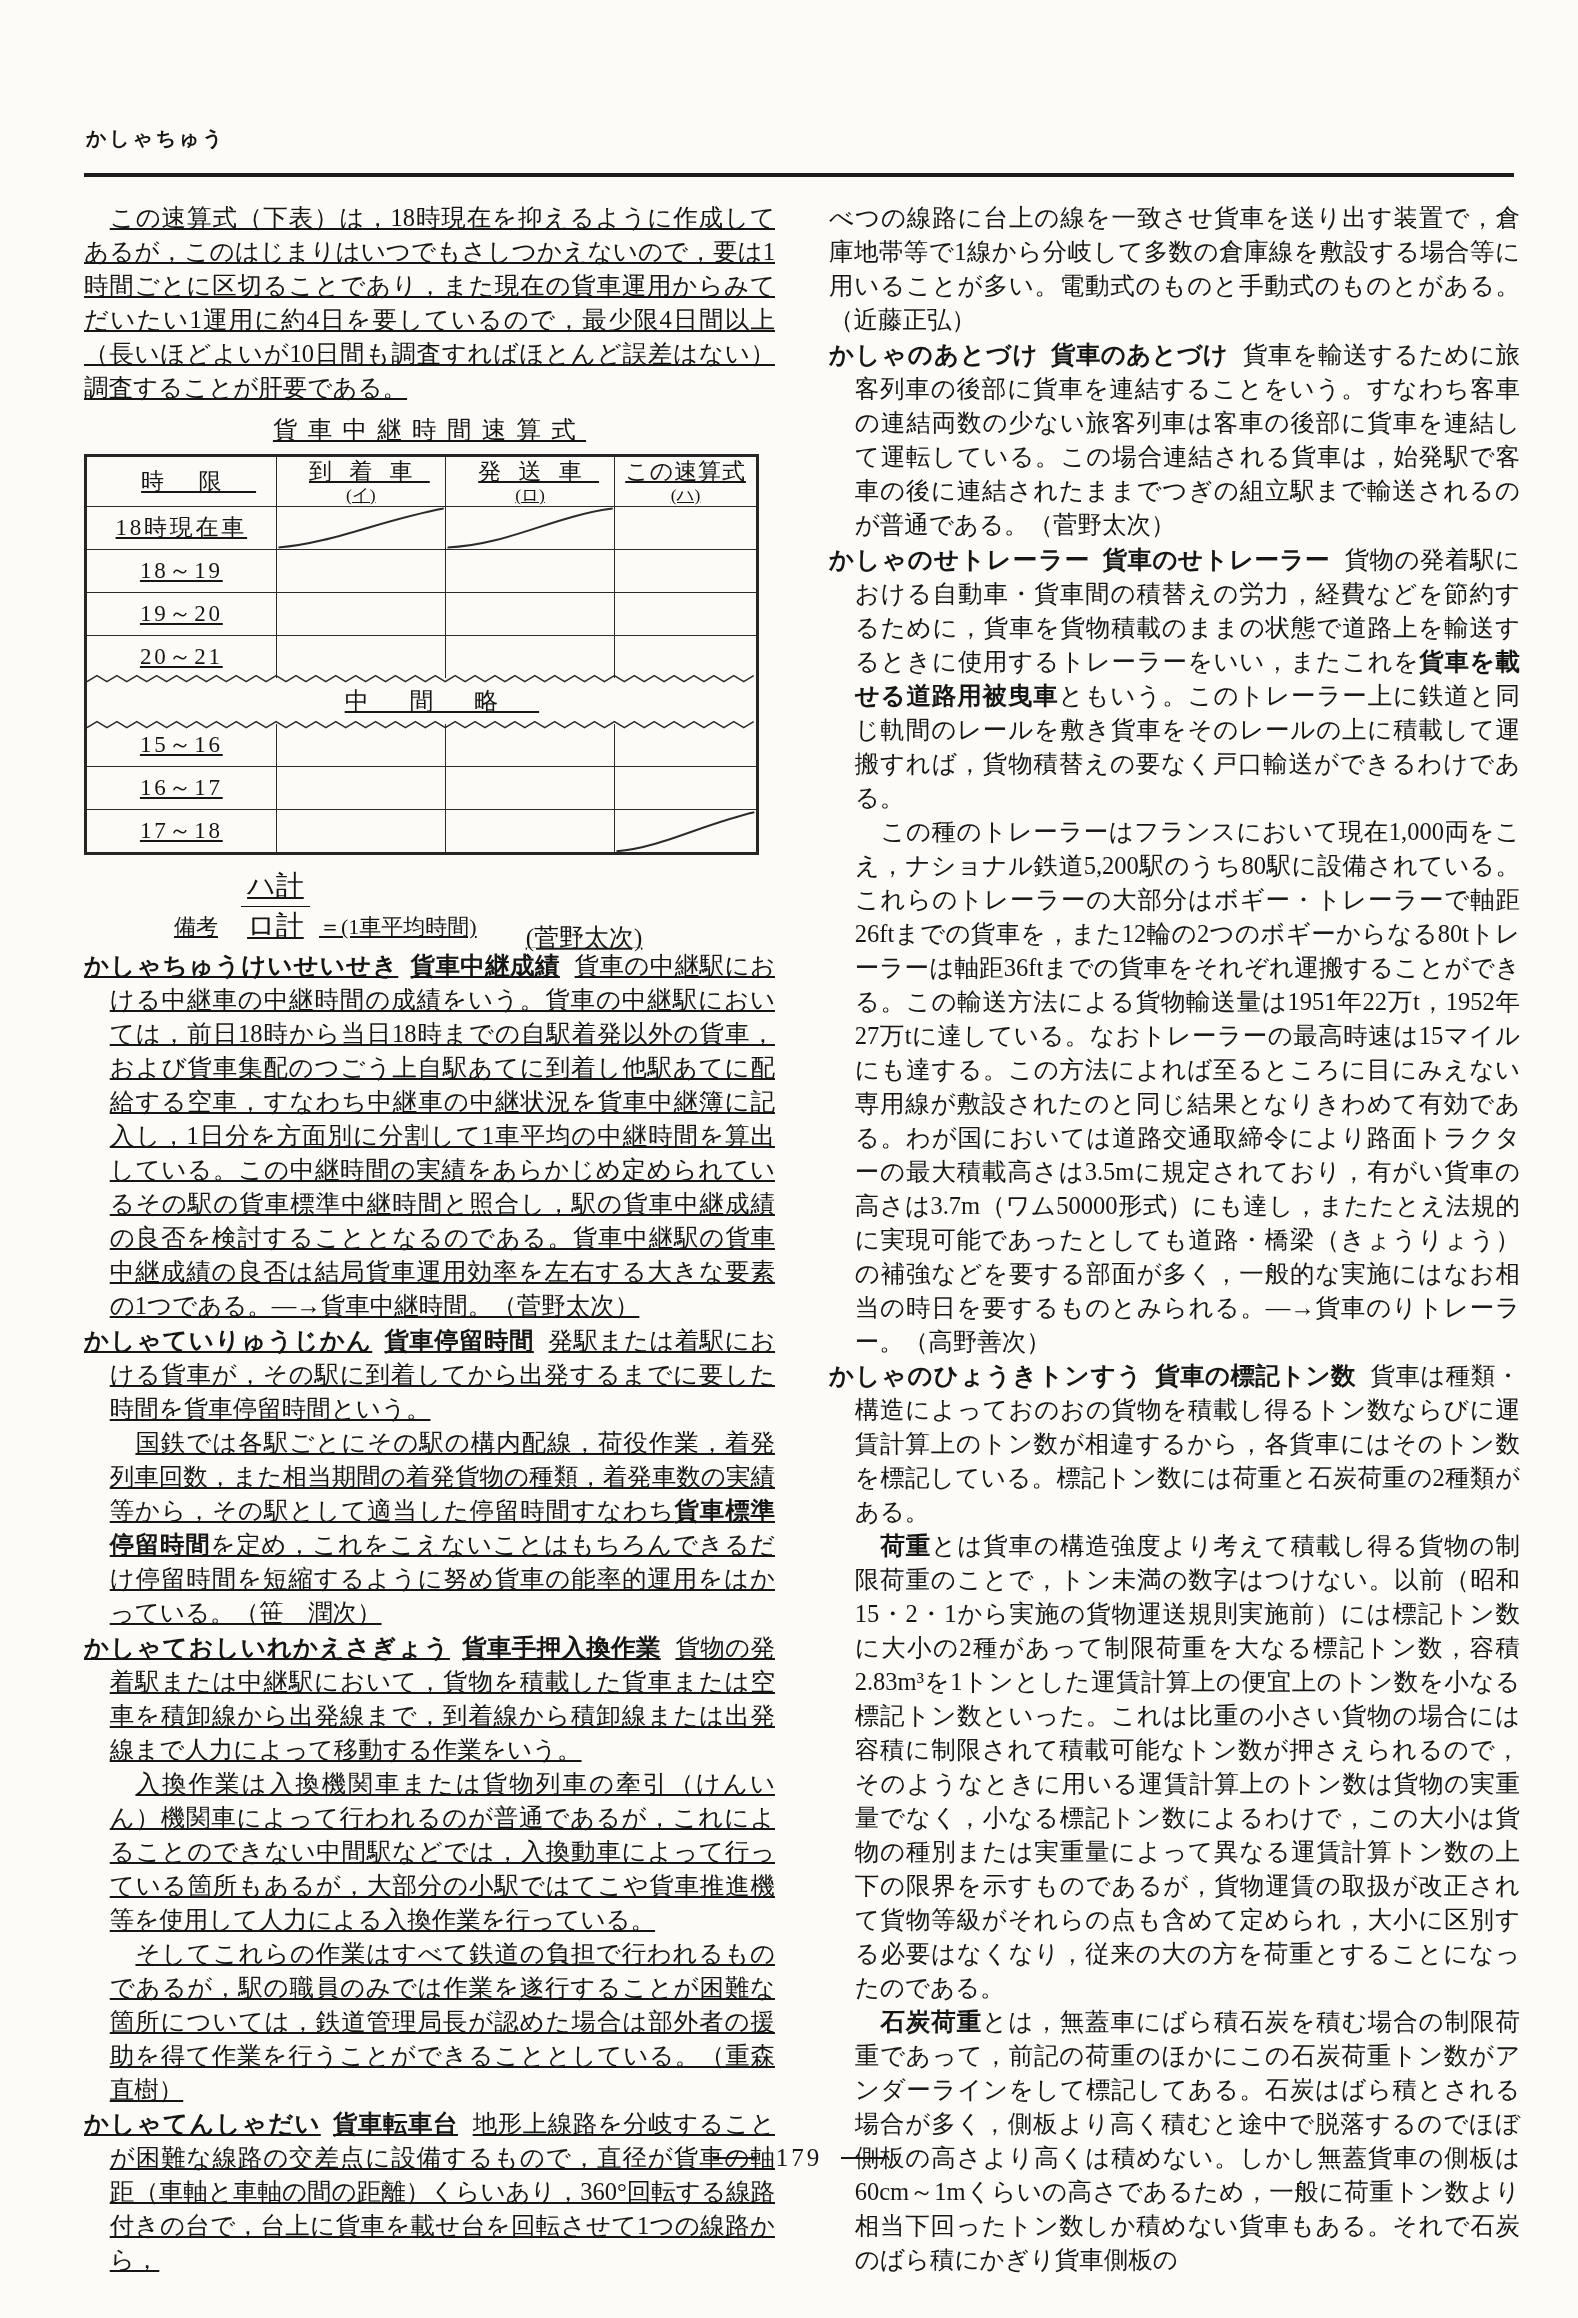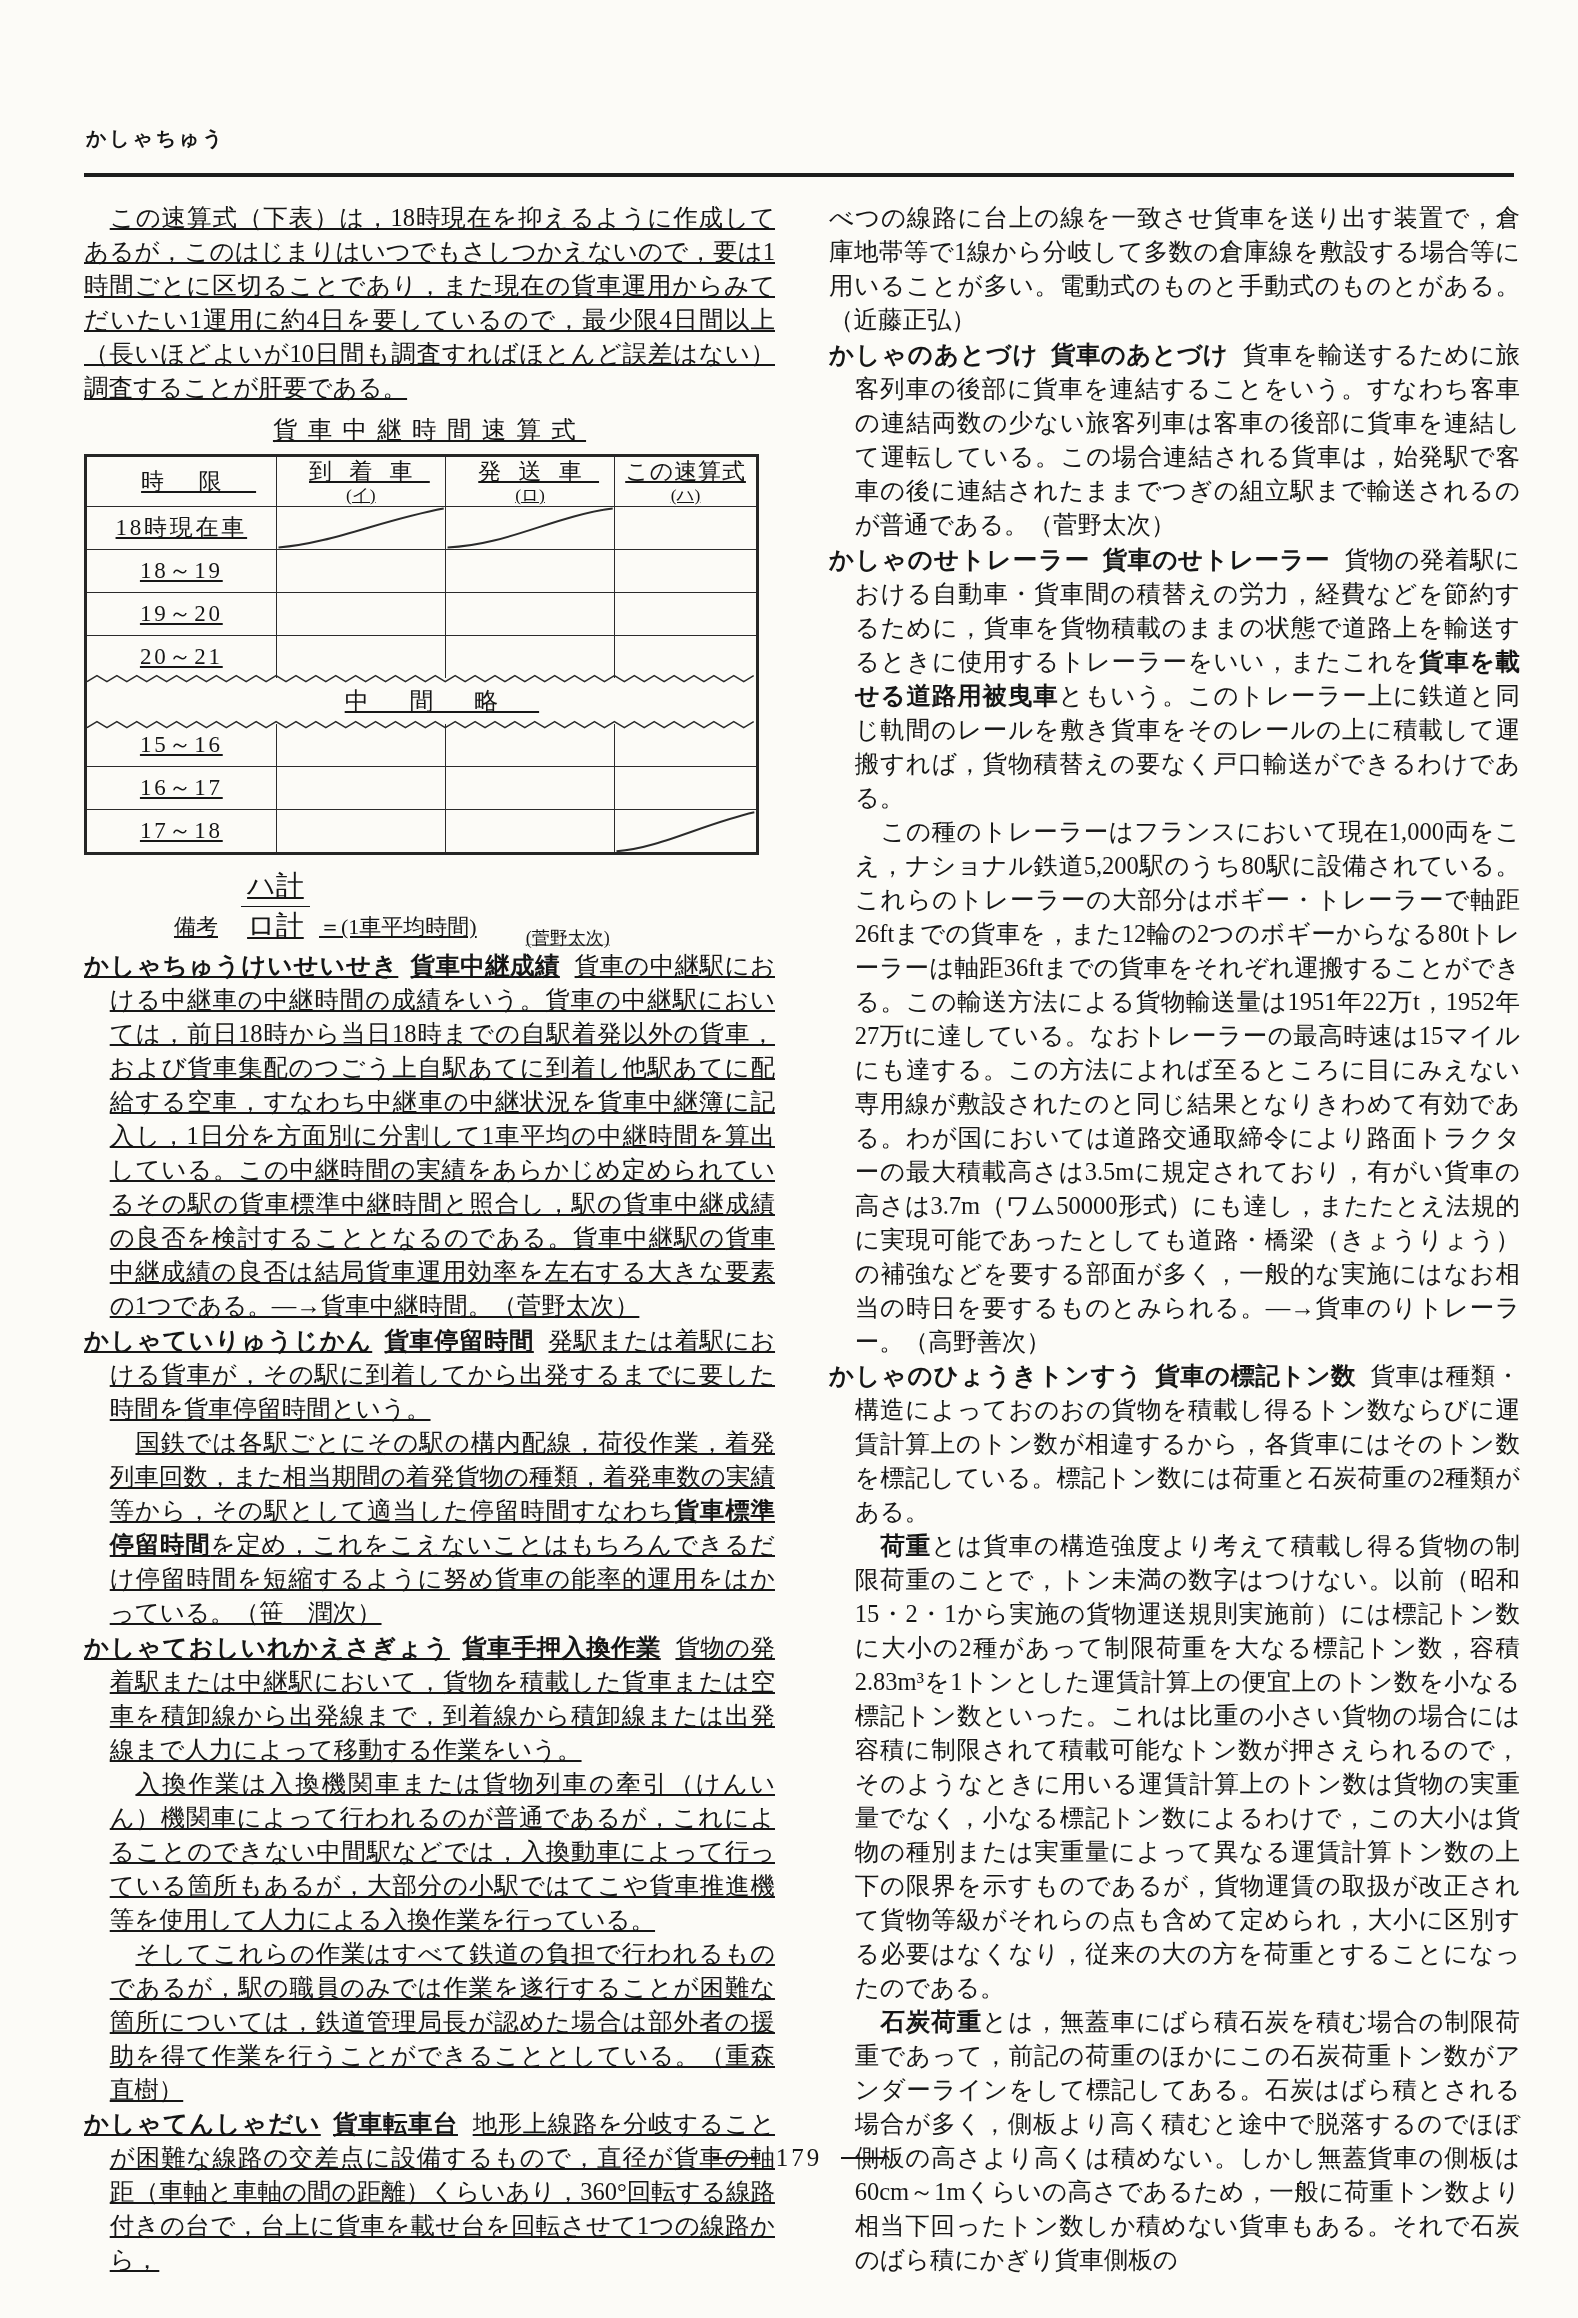--- a/index.html
+++ b/index.html
@@ -95,21 +95,21 @@
     margin:12.3px 0 4.6px 90px;font-size:22px;
   }
   .fraction{
     display:inline-flex;flex-direction:column;align-items:center;
     margin:0 9.2px 0 23px;font-size:28px;line-height:1.3;
   }
   .fraction .num{border-bottom:1.5px solid #161616;padding:0 6.1px 1.5px 6.1px;}
   .fraction .den{padding-top:1.5px;}
   .note-attr{
     margin-left:49px;align-self:flex-end;
-    transform:translateY(10.7px);font-size:18px;
+    transform:translateY(10.7px);font-size:25px;
   }
 
   
   .page-number{
     position:absolute;top:2144px;left:84px;width:1430px;
     text-align:center;font-size:25px;letter-spacing:0.12em;
   }
   .dash{
     display:inline-block;width:44px;height:0;border-top:2.3px solid #161616;
     vertical-align:middle;margin:0 18.4px 4.6px 18.4px;

